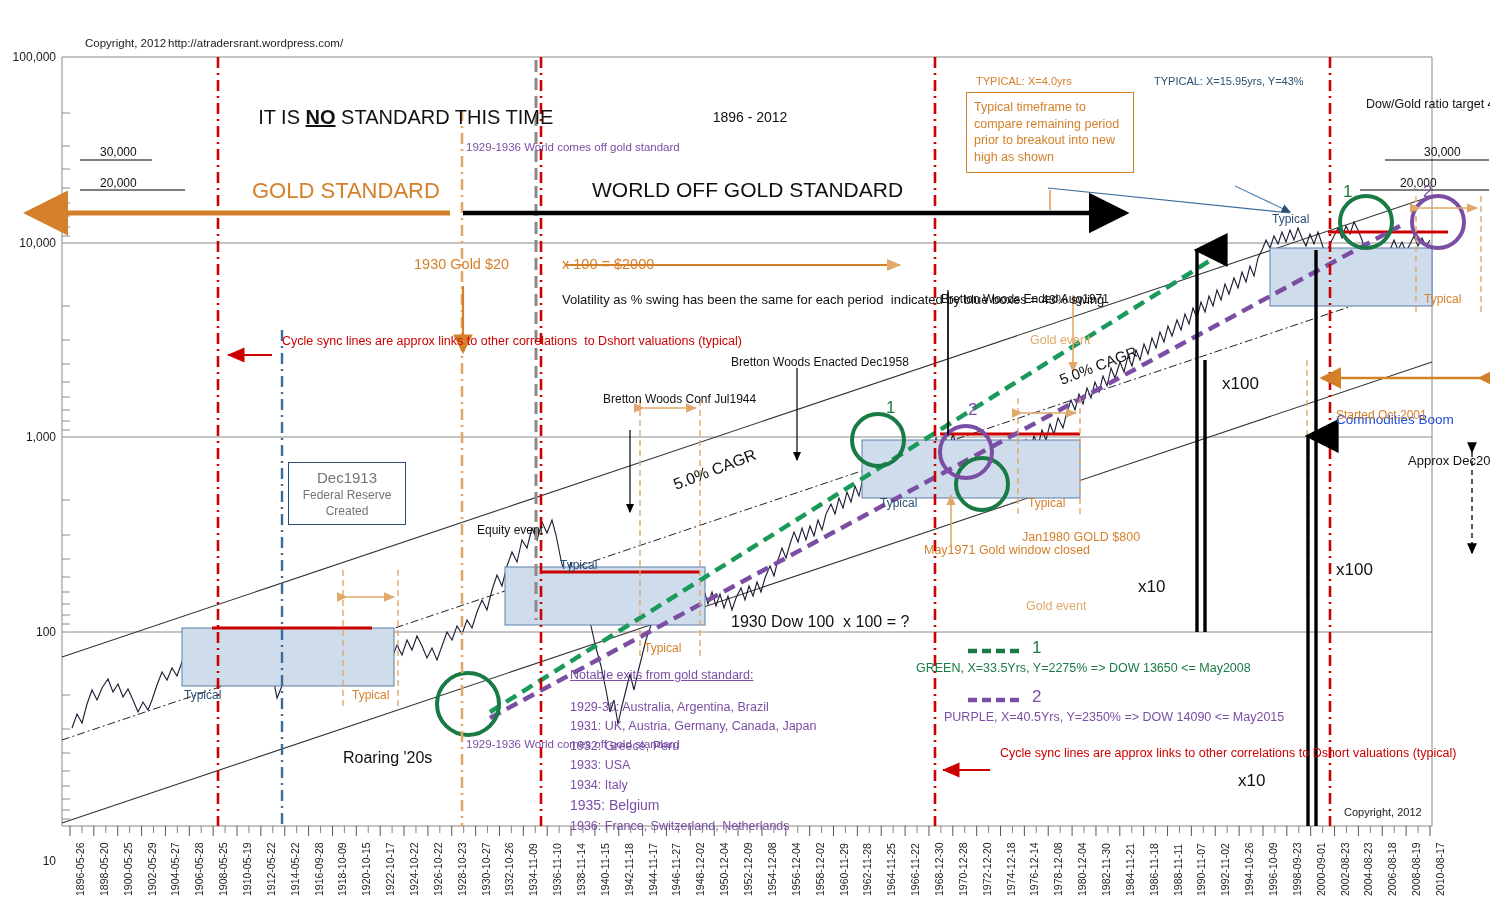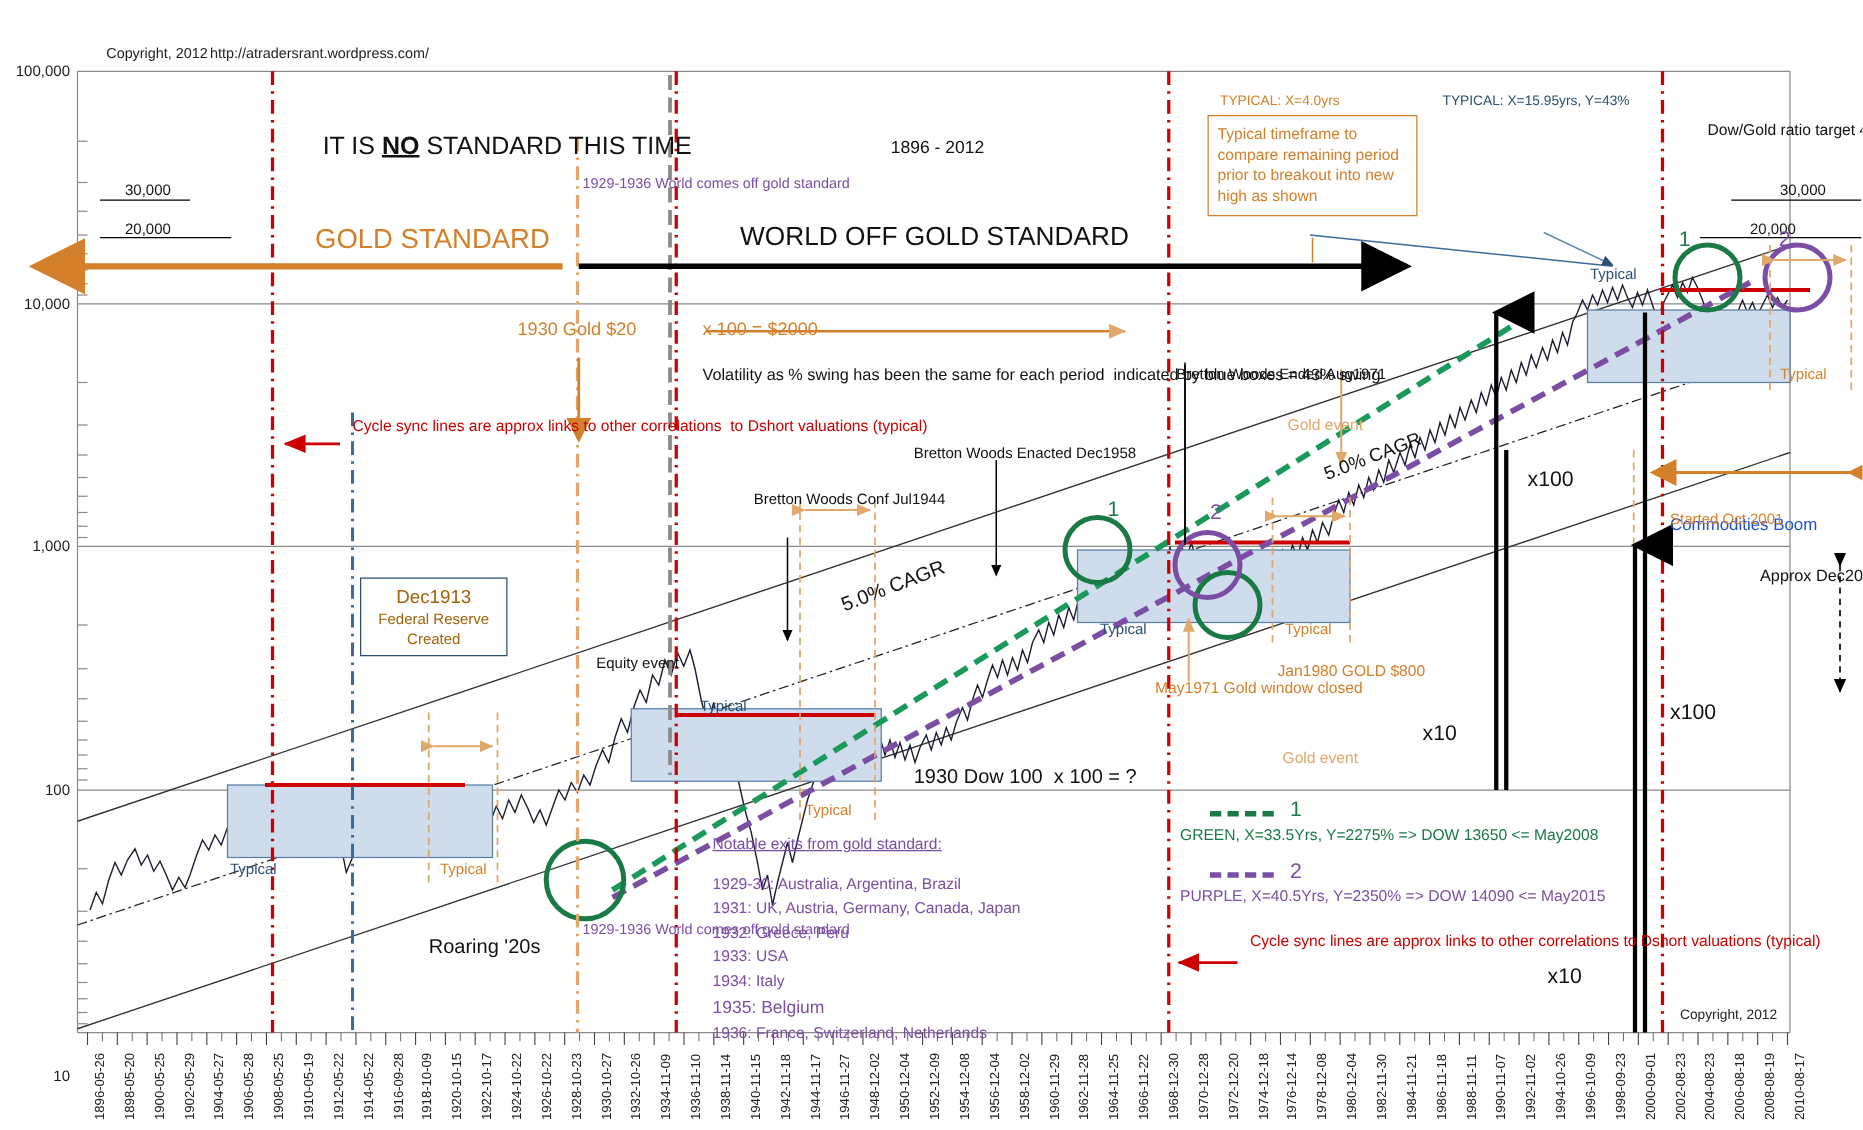--- a/index.html
+++ b/index.html
@@ -391,21 +391,21 @@
 
 <div class="txt" style="left:1154px;top:75px;font-size:11px;color:#2a4f72;">TYPICAL: X=15.95yrs, Y=43%</div>
 
 <div class="txt" style="left:1366px;top:96px;font-size:12.5px;color:#111;line-height:1.35;width:120px;">Dow/Gold ratio target 4.0 - 5.0</div>
 
 <div class="txt" style="left:562px;top:291px;width:170px;font-size:13px;color:#111;line-height:1.38;">Volatility as % swing has been the same for each period  indicated by blue boxes = 43% swing</div>
 
 <div class="txt" style="left:282px;top:333px;width:154px;font-size:12.5px;color:#cc0000;line-height:1.32;">Cycle sync lines are approx links to other correlations  to Dshort valuations (typical)</div>
 
 <div class="boxann" style="left:288px;top:462px;width:118px;padding:5px 6px;border:1.2px solid #2a4f72;
-            font-size:12px;color:#a16207;line-height:1.32;">
+            font-size:12px;color:#737373;line-height:1.32;">
   <div style="font-size:15px;">Dec1913</div>
   <div>Federal Reserve Created</div>
 </div>
 
 <div class="txt ctr" style="left:477px;top:522px;width:60px;font-size:12px;color:#111;line-height:1.35;">Equity event</div>
 
 <div class="txt" style="left:603px;top:392px;width:110px;font-size:12px;color:#111;line-height:1.3;">Bretton Woods Conf Jul1944</div>
 <div class="txt" style="left:731px;top:355px;width:118px;font-size:12px;color:#111;line-height:1.3;">Bretton Woods Enacted Dec1958</div>
 <div class="txt" style="left:941px;top:292px;width:108px;font-size:12px;color:#111;line-height:1.3;">Bretton Woods Ended Aug1971</div>
 
@@ -429,21 +429,21 @@
   <div style="font-size:12.5px;color:#7b4ea3;line-height:1.55;white-space:pre;">1929-30: Australia, Argentina, Brazil</div>
   <div style="font-size:12.5px;color:#7b4ea3;line-height:1.55;white-space:pre;">1931: UK, Austria, Germany, Canada, Japan</div>
   <div style="font-size:12.5px;color:#7b4ea3;line-height:1.55;white-space:pre;">1932: Greece, Peru</div>
   <div style="font-size:12.5px;color:#7b4ea3;line-height:1.55;white-space:pre;">1933: USA</div>
   <div style="font-size:12.5px;color:#7b4ea3;line-height:1.55;white-space:pre;">1934: Italy</div>
   <div style="font-size:14px;color:#7b4ea3;line-height:1.55;white-space:pre;">1935: Belgium</div>
   <div style="font-size:12.5px;color:#7b4ea3;line-height:1.55;white-space:pre;">1936: France, Switzerland, Netherlands</div>
 </div>
 
 <div class="txt" style="left:1032px;top:638px;font-size:17px;color:#1a7a45;">1</div>
-<div class="txt" style="left:944px;top:661px;font-size:12.5px;color:#1a7a45;">GREEN, X=33.5Yrs, Y=2275% =&gt; DOW 13650 &lt;= May2008</div>
+<div class="txt" style="left:916px;top:661px;font-size:12.5px;color:#1a7a45;">GREEN, X=33.5Yrs, Y=2275% =&gt; DOW 13650 &lt;= May2008</div>
 <div class="txt" style="left:1032px;top:687px;font-size:17px;color:#7b4ea3;">2</div>
 <div class="txt" style="left:944px;top:710px;font-size:12.5px;color:#7b4ea3;">PURPLE, X=40.5Yrs, Y=2350% =&gt; DOW 14090 &lt;= May2015</div>
 
 <div class="txt" style="left:1000px;top:745px;width:152px;font-size:12.5px;color:#cc0000;line-height:1.32;">Cycle sync lines are approx links to other correlations to Dshort valuations (typical)</div>
 
 <div class="txt" style="left:1336px;top:412px;font-size:13.5px;color:#1d4ed8;">Commodities Boom</div>
 <div class="txt" style="left:1336px;top:408px;font-size:12px;color:#d4802a;">Started Oct 2001</div>
 
 <div class="txt ctr" style="left:1408px;top:452px;width:62px;font-size:13px;color:#111;line-height:1.35;">Approx Dec2015</div>
 

